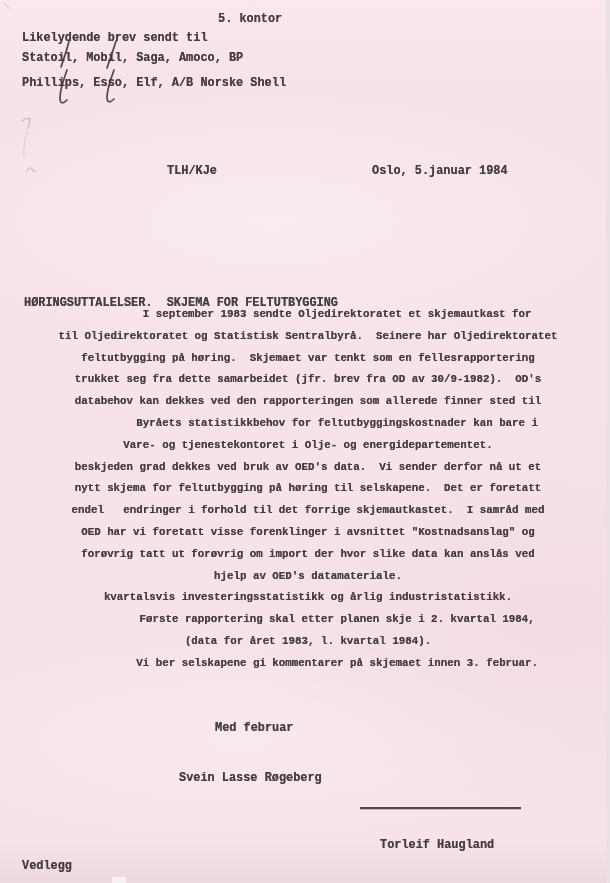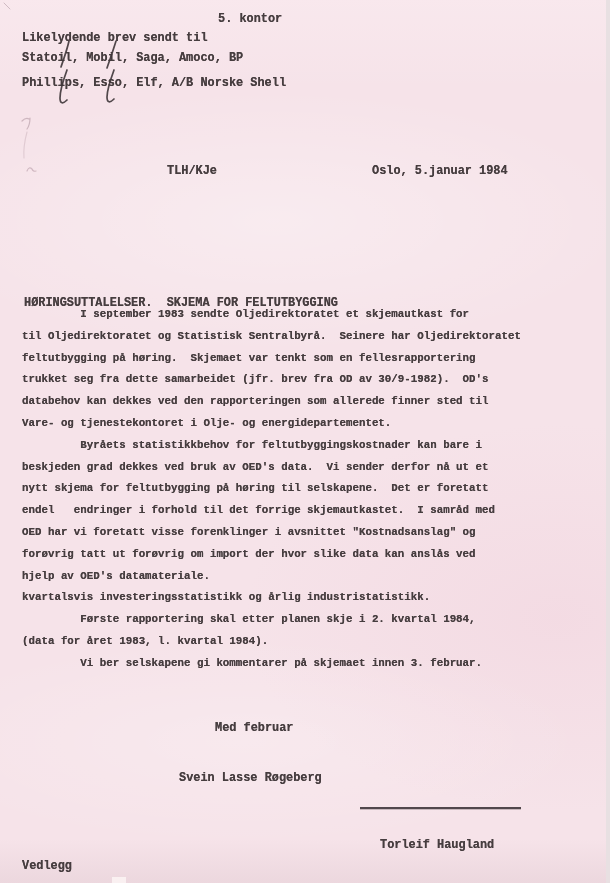--- a/index.html
+++ b/index.html
@@ -34,20 +34,21 @@
   }
   .body-text {
     font-size: 10.8px;
     line-height: 21.8px;
   }
   .body-block {
     position: absolute;
     left: 22px;
     top: 304px;
     width: 572px;
+    text-align: center;
   }
   .body-block div {
     white-space: pre;
     text-shadow: 0 0 0.5px rgba(70,61,63,0.85);
   }
   .sig-line {
     position: absolute;
     left: 360px;
     top: 804px;
     width: 161px;
@@ -89,22 +90,22 @@
   <div class="txt top-matter" style="left:372px; top:164px;">Oslo, 5.januar 1984</div>
 
   <div class="txt top-matter" style="left:24px; top:272px;margin-top:24px;">HØRINGSUTTALELSER.  SKJEMA FOR FELTUTBYGGING</div>
 
   <div class="body-block body-text">
     <div>         I september 1983 sendte Oljedirektoratet et skjemautkast for</div>
     <div>til Oljedirektoratet og Statistisk Sentralbyrå.  Seinere har Oljedirektoratet</div>
     <div>feltutbygging på høring.  Skjemaet var tenkt som en fellesrapportering</div>
     <div>trukket seg fra dette samarbeidet (jfr. brev fra OD av 30/9-1982).  OD's</div>
     <div>databehov kan dekkes ved den rapporteringen som allerede finner sted til</div>
+    <div>         Byråets statistikkbehov for feltutbyggingskostnader kan bare i</div>
     <div>Vare- og tjenestekontoret i Olje- og energidepartementet.</div>
-    <div>         Byråets statistikkbehov for feltutbyggingskostnader kan bare i</div>
     <div>beskjeden grad dekkes ved bruk av OED's data.  Vi sender derfor nå ut et</div>
     <div>nytt skjema for feltutbygging på høring til selskapene.  Det er foretatt</div>
     <div>endel   endringer i forhold til det forrige skjemautkastet.  I samråd med</div>
     <div>OED har vi foretatt visse forenklinger i avsnittet "Kostnadsanslag" og</div>
     <div>forøvrig tatt ut forøvrig om import der hvor slike data kan anslås ved</div>
     <div>hjelp av OED's datamateriale.</div>
     <div>kvartalsvis investeringsstatistikk og årlig industristatistikk.</div>
     <div>         Første rapportering skal etter planen skje i 2. kvartal 1984,</div>
     <div>(data for året 1983, l. kvartal 1984).</div>
     <div>         Vi ber selskapene gi kommentarer på skjemaet innen 3. februar.</div>

